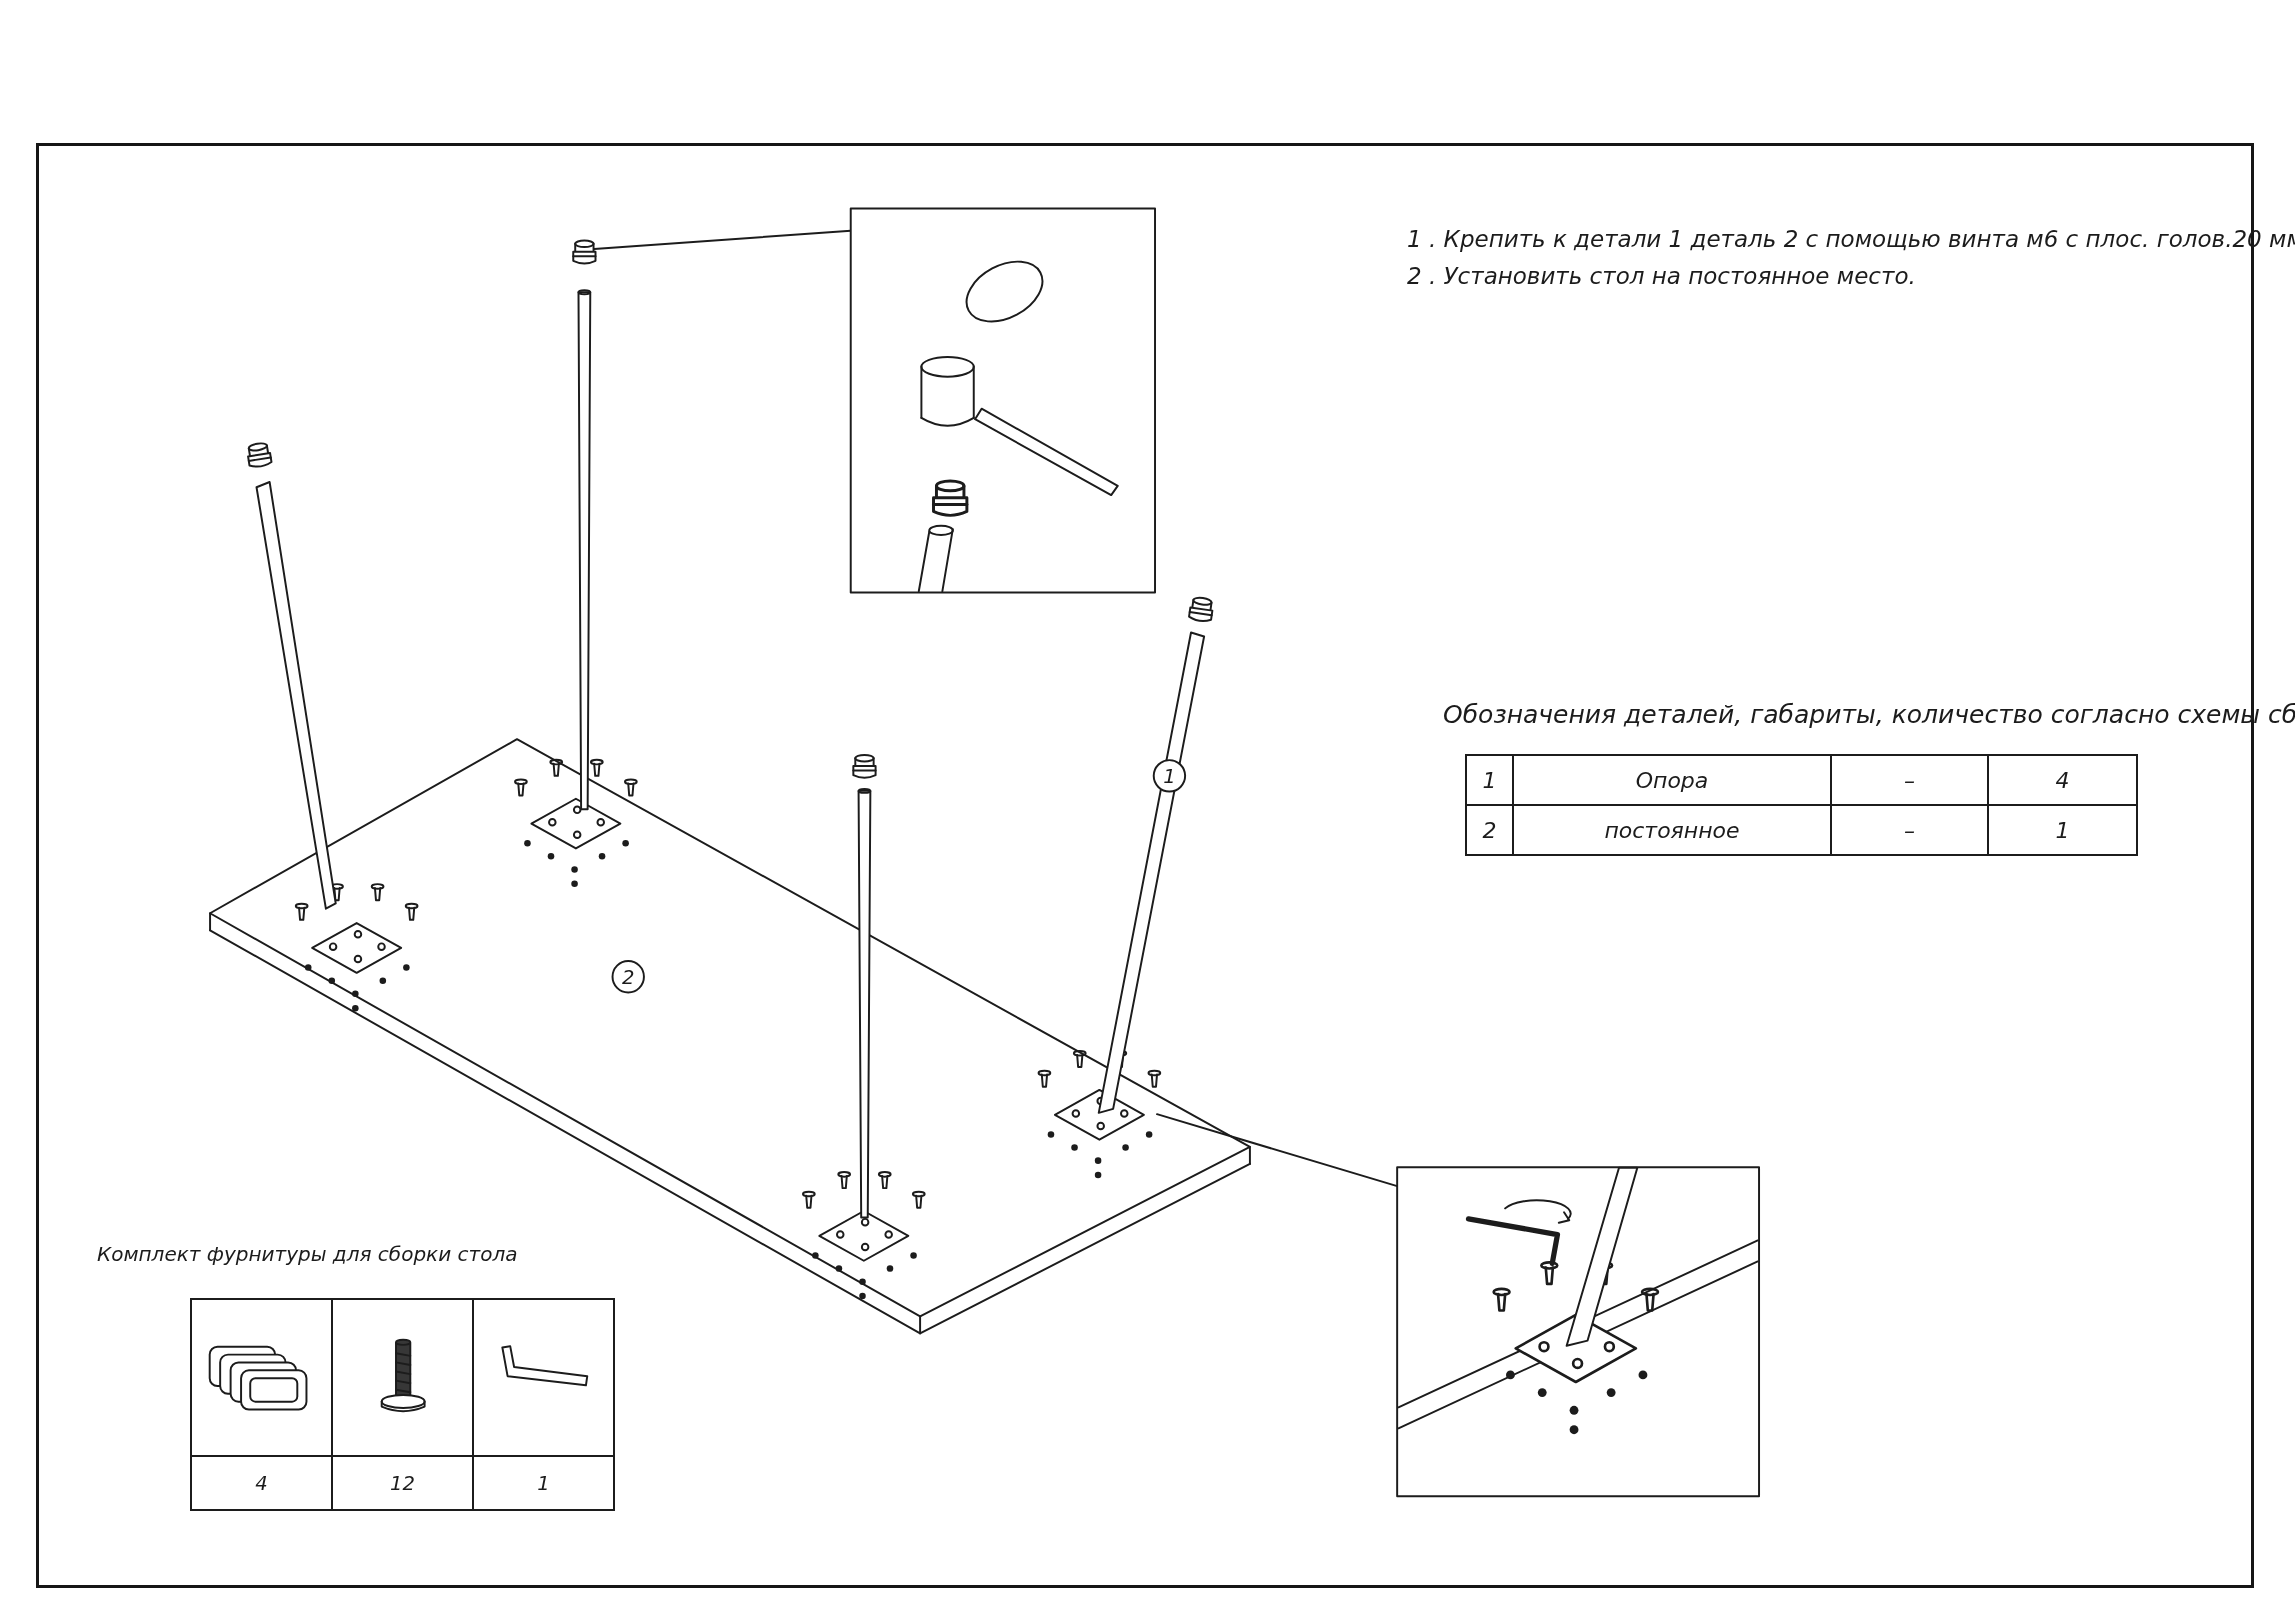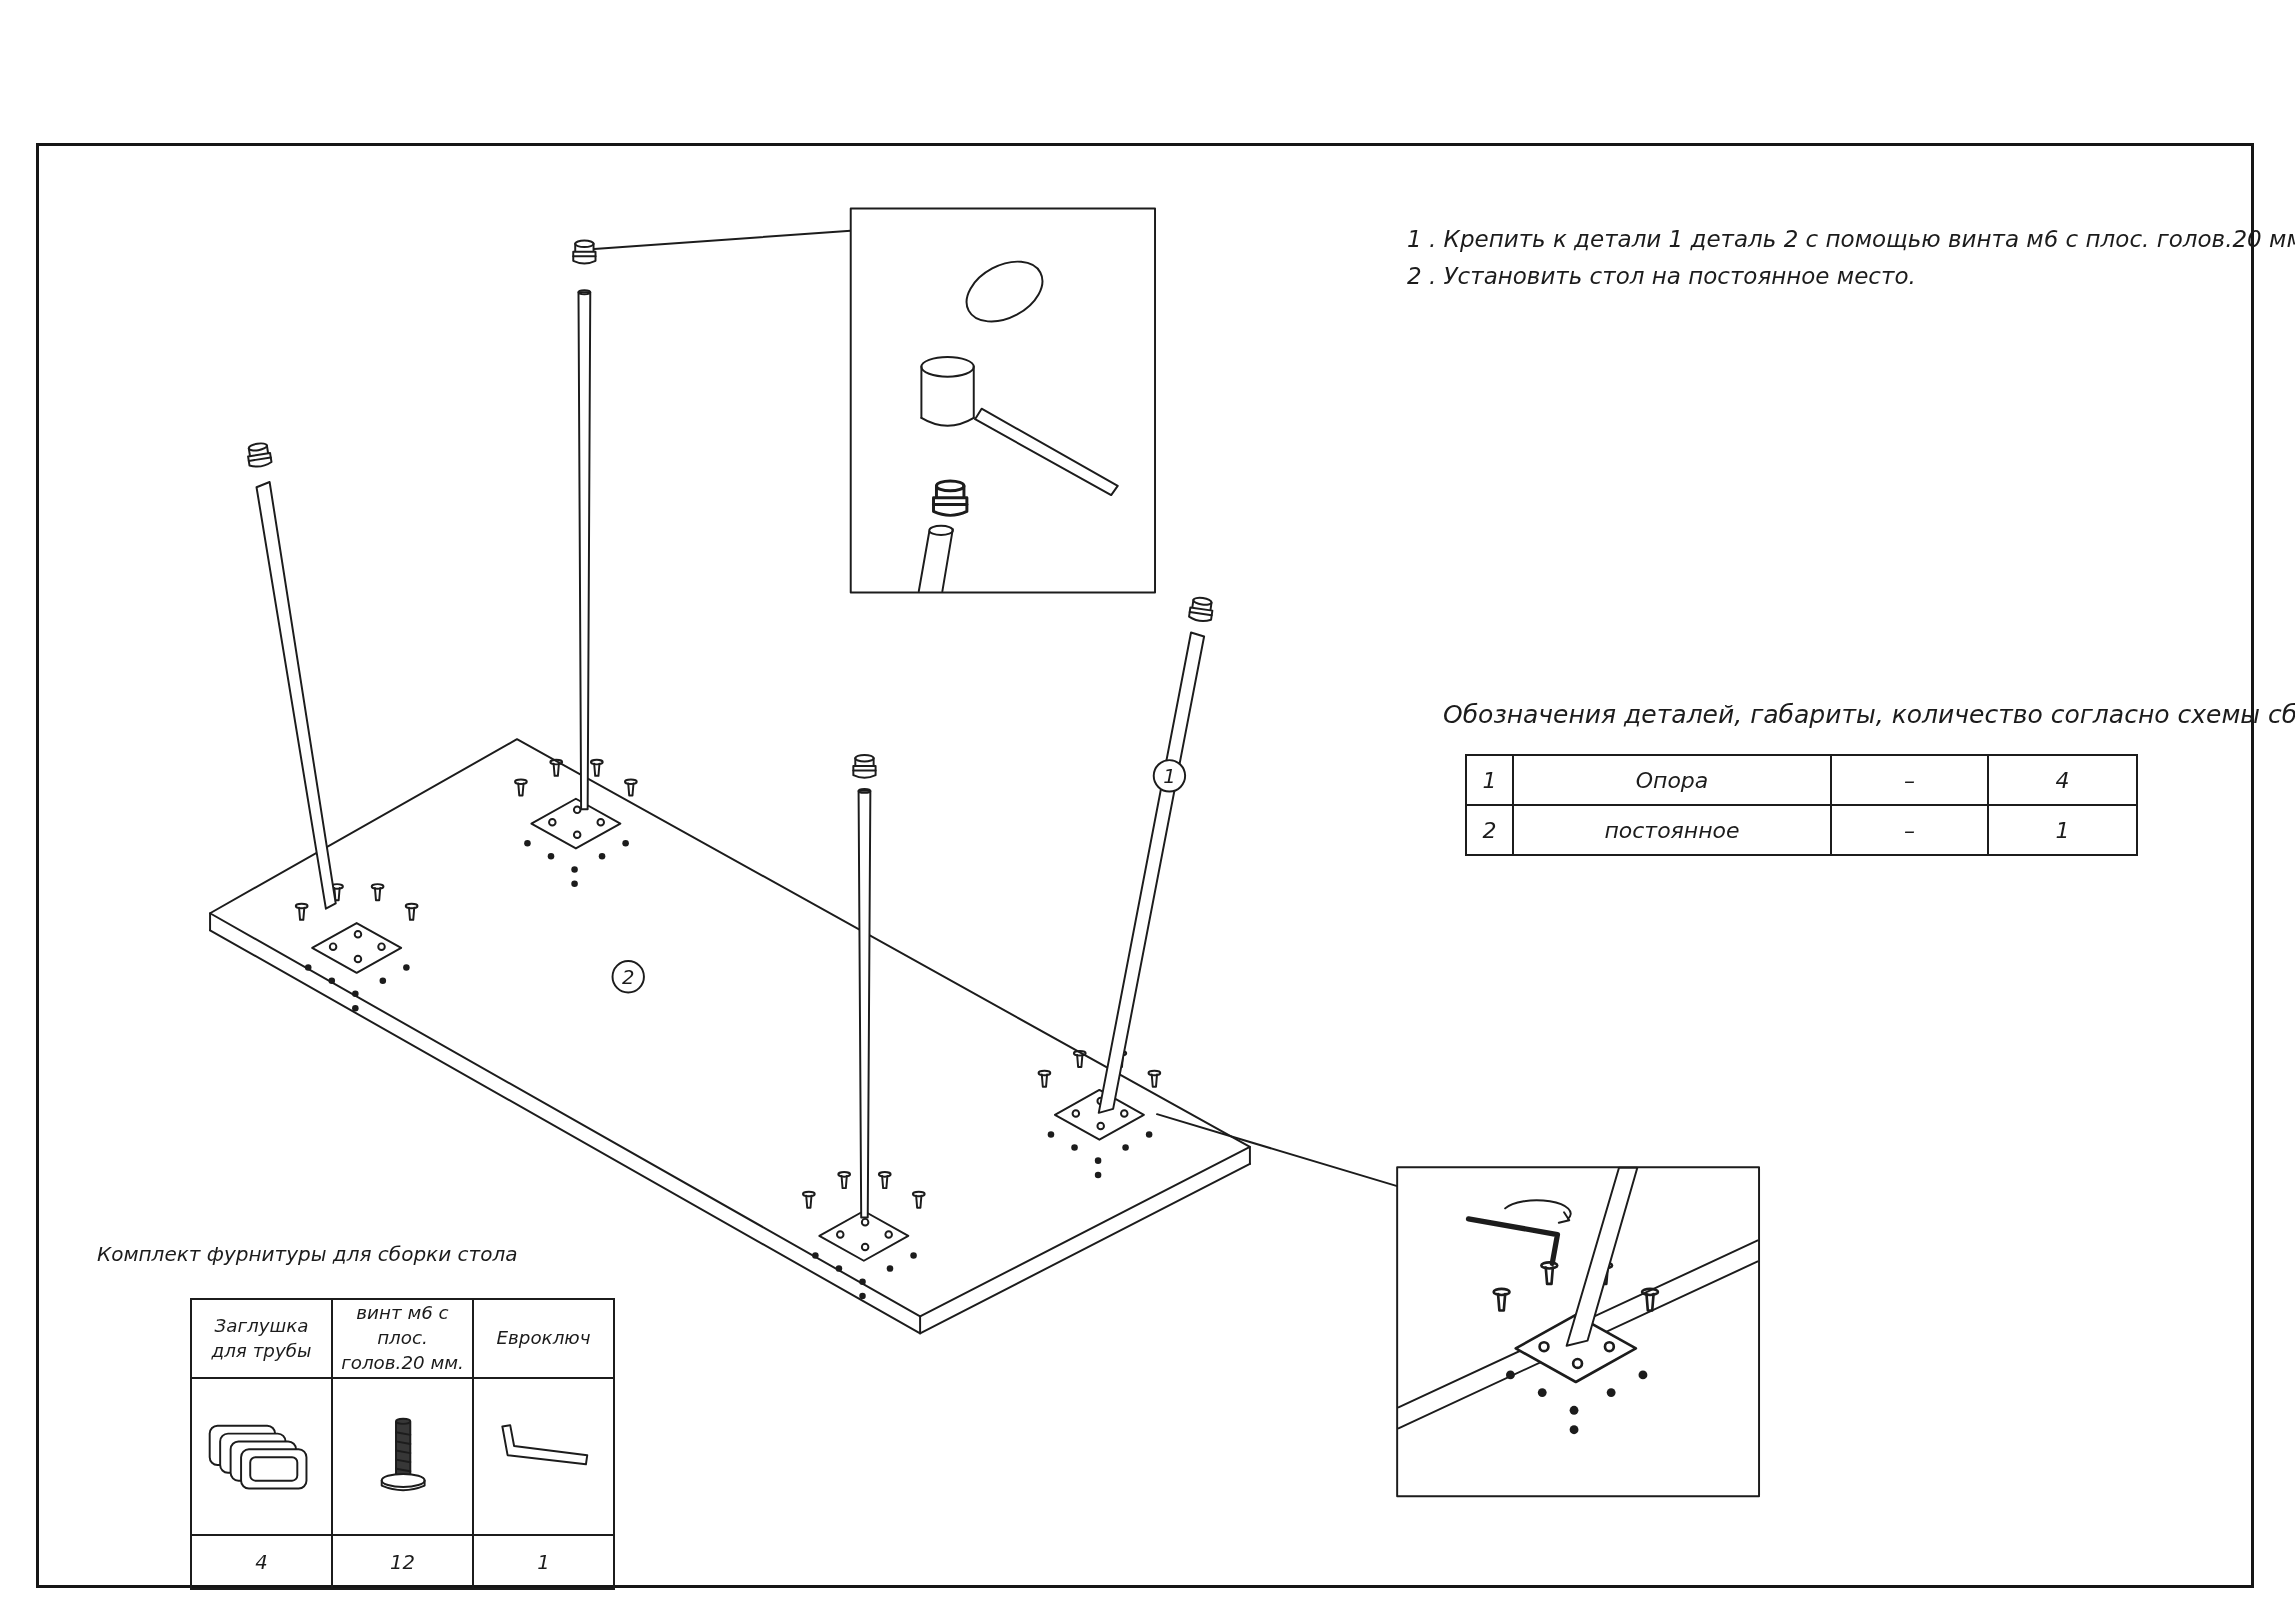--- a/index.html
+++ b/index.html
@@ -178,25 +178,20 @@
       <td>–</td>
       <td>1</td>
     </tr>
   </tbody>
     </table>
 
   <div class="hw-title">Комплект фурнитуры для сборки стола</div>
 
   <table class="hw-table">
     <tbody>
-        <tr class="hw-head">
-      <td>Заглушка для трубы</td>
-      <td>винт м6 с плос. голов.20 мм.</td>
-      <td>Евроключ</td>
-    </tr>
     <tr class="hw-icons">
       <td>
         <svg width="118" height="85" viewBox="0 0 180 130">
           <rect x="10" y="18" width="100" height="60" rx="12"></rect>
           <rect x="26" y="30" width="100" height="60" rx="12"></rect>
           <rect x="42" y="42" width="100" height="60" rx="12"></rect>
           <rect x="58" y="54" width="100" height="60" rx="12"></rect>
           <rect class="thin" x="72" y="66" width="72" height="36" rx="8"></rect>
         </svg>
       </td>

